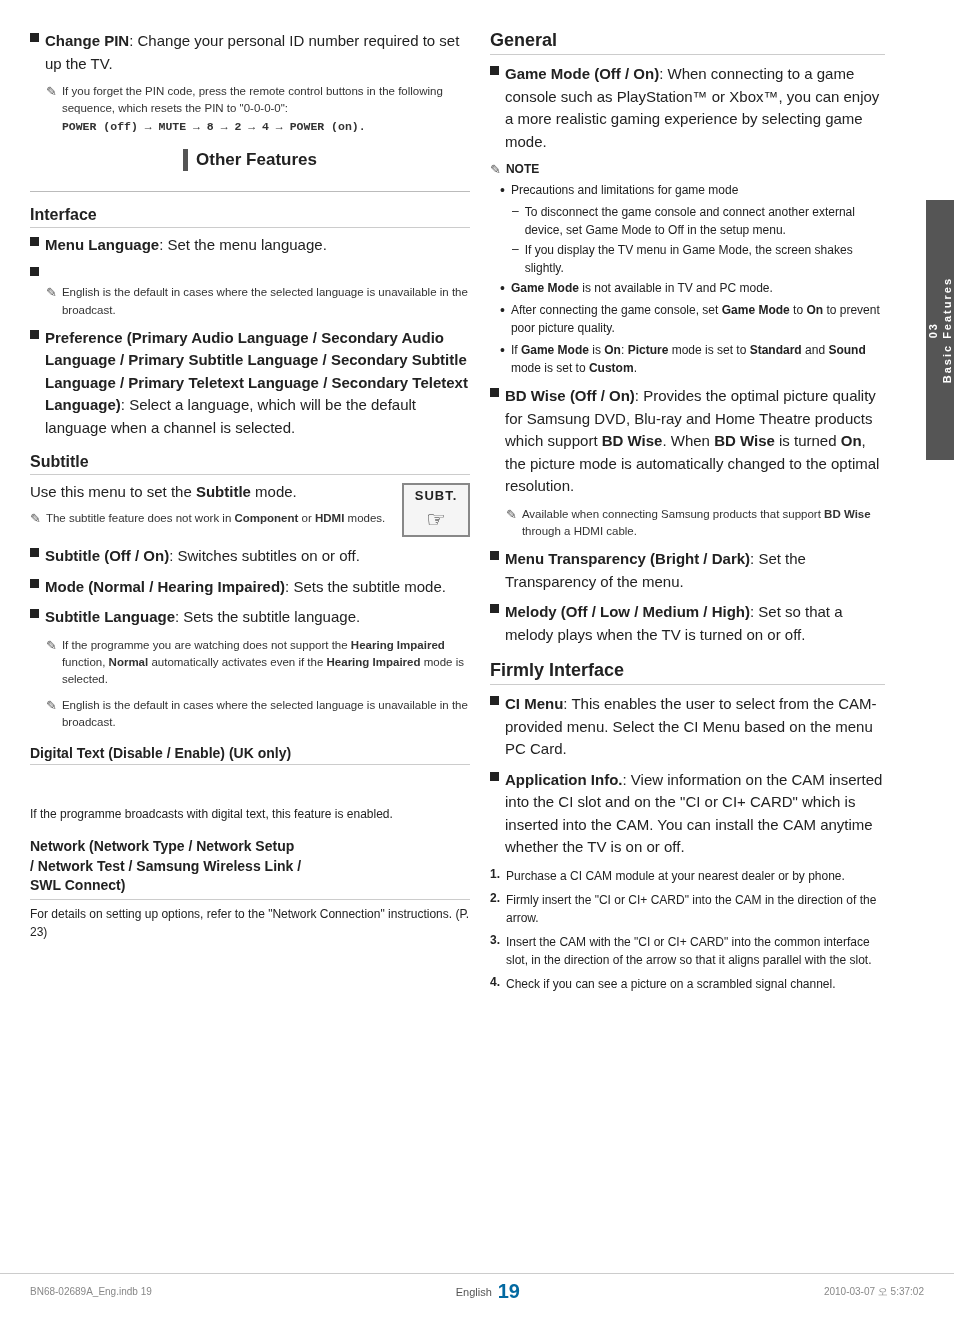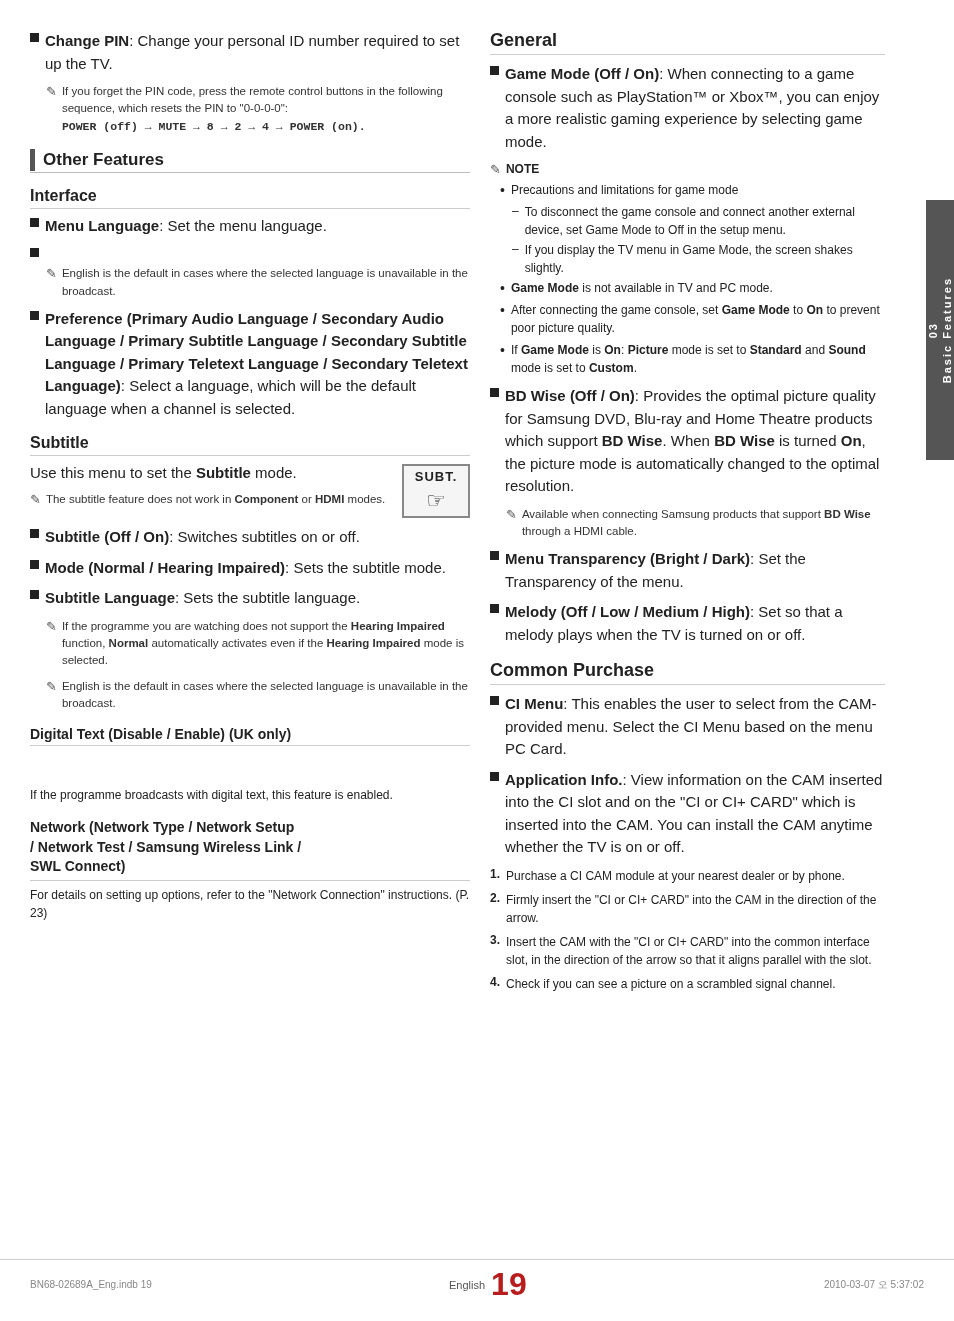--- a/index.html
+++ b/index.html
@@ -93,21 +93,22 @@
       line-height: 1.5;
       color: #333;
     }
     
     .section-header {
       display: flex;
       align-items: center;
       gap: 0;
       margin: 14px 0 10px 0;
       border-bottom: 1px solid #bbb;
-      padding-bottom: 1px;
+      padding-bottom: 20px;
+      justify-content: center;
     }
     .section-bar {
       width: 5px;
       height: 22px;
       background: #555;
       margin-right: 8px;
       flex-shrink: 0;
     }
     .section-title {
       font-size: 17px;
@@ -265,23 +266,23 @@
     .page-number-area {
       display: flex;
       align-items: center;
       gap: 6px;
     }
     .page-num-text {
       font-size: 11px;
       color: #555;
     }
     .page-num-big {
-      font-size: 32px;
-      font-weight: bold;
-      color: #b91c1c;
+      font-size: 20px;
+      font-weight: bold;
+      color: #0369a1;
     }
     .mono { font-family: 'Courier New', Courier, monospace; font-weight: bold; }
   </style>
 </head>
 <body>
 
 <div class="page-container">
 
   <div class="side-tab">
     <div class="side-tab-text">
@@ -463,21 +464,21 @@
         </div>
       </div>
 
       <div class="bullet-item">
         <div class="bullet-square"></div>
         <div class="bullet-text">
           <span class="bold">Melody (Off / Low / Medium / High)</span>: Set so that a melody plays when the TV is turned on or off.
         </div>
       </div>
 
-      <div class="common-interface-title">Common Purchase</div>
+      <div class="common-interface-title">Firmly Interface</div>
 
       <div class="bullet-item">
         <div class="bullet-square"></div>
         <div class="bullet-text">
           <span class="bold">CI Menu</span>:  This enables the user to select from the CAM-provided menu. Select the CI Menu based on the menu PC Card.
         </div>
       </div>
 
       <div class="bullet-item">
         <div class="bullet-square"></div>

